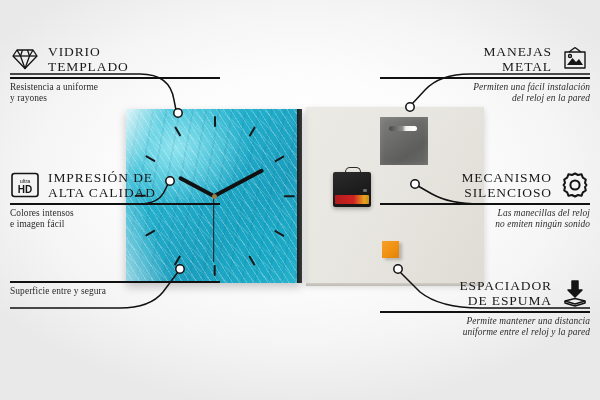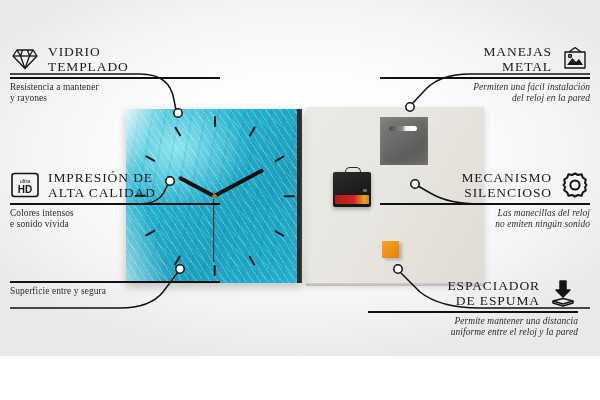--- a/index.html
+++ b/index.html
@@ -9,21 +9,21 @@
   body {
     width: 600px;
     height: 400px;
     overflow: hidden;
     font-family: "Liberation Serif", serif;
     background: #ffffff;
   }
   #stage {
     position: relative;
     width: 600px;
-    height: 356px;
+    height: 400px;
     background:
       radial-gradient(ellipse 62% 58% at 50% 44%, #ffffff 0%, #fdfdfd 42%, #f5f5f5 72%, #e9e9e9 100%);
     overflow: hidden;
   }
 
   
   .feature {
     position: absolute;
     width: 210px;
   }
@@ -73,21 +73,21 @@
     justify-content: center;
   }
   .icon svg { display: block; }
 
   
   #feat-vidrio      { left: 10px;  top: 44px;  }
   #feat-impresion   { left: 10px;  top: 170px; }
   #feat-bordes      { left: 10px;  top: 278px; }
   #feat-manejas     { left: 380px; top: 44px;  }
   #feat-mecanismo   { left: 380px; top: 170px; }
-  #feat-espaciador  { left: 368px; top: 278px; }
+  #feat-espaciador  { left: 380px; top: 278px; }
 
   
   #wires {
     position: absolute;
     left: 0; top: 0;
     width: 600px; height: 400px;
     pointer-events: none;
   }
 
   
@@ -329,39 +329,39 @@
             <path d="M6 3 L9.5 9 L14 21.5 L18.5 9 L22 3"></path>
             <path d="M9.5 9 L11.5 3"></path>
             <path d="M18.5 9 L16.5 3"></path>
           </g>
         </svg>
       </span>
       <div class="ftitle">VIDRIO
 TEMPLADO</div>
     </div>
     <div class="rule"></div>
-    <div class="fsub">Resistencia a mantener
+    <div class="fsub">Resistencia a uniforme
 y rayones</div>
   </div>
 
   <div class="feature left" id="feat-impresion">
     <div class="head">
       <span class="icon">
         <svg width="30" height="26" viewBox="0 0 30 26">
           <rect x="2" y="1.5" width="26" height="23" rx="2.5" fill="none" stroke="#141414" stroke-width="1.6"></rect>
           <text x="15" y="11" font-family="Liberation Sans, sans-serif" font-size="5.4" text-anchor="middle" fill="#141414">ultra</text>
           <text x="15" y="21" font-family="Liberation Sans, sans-serif" font-size="10" font-weight="bold" text-anchor="middle" fill="#141414">HD</text>
         </svg>
       </span>
       <div class="ftitle">IMPRESIÓN DE
 ALTA CALIDAD</div>
     </div>
     <div class="rule"></div>
     <div class="fsub">Colores intensos
-e sonido vívida</div>
+e imagen fácil</div>
   </div>
 
   <div class="feature left" id="feat-bordes">
     <div class="rule"></div>
     <div class="fsub">Superficie entre y segura</div>
   </div>
 
   <div class="feature right" id="feat-manejas">
     <div class="head">
       <div class="ftitle">MANEJAS

